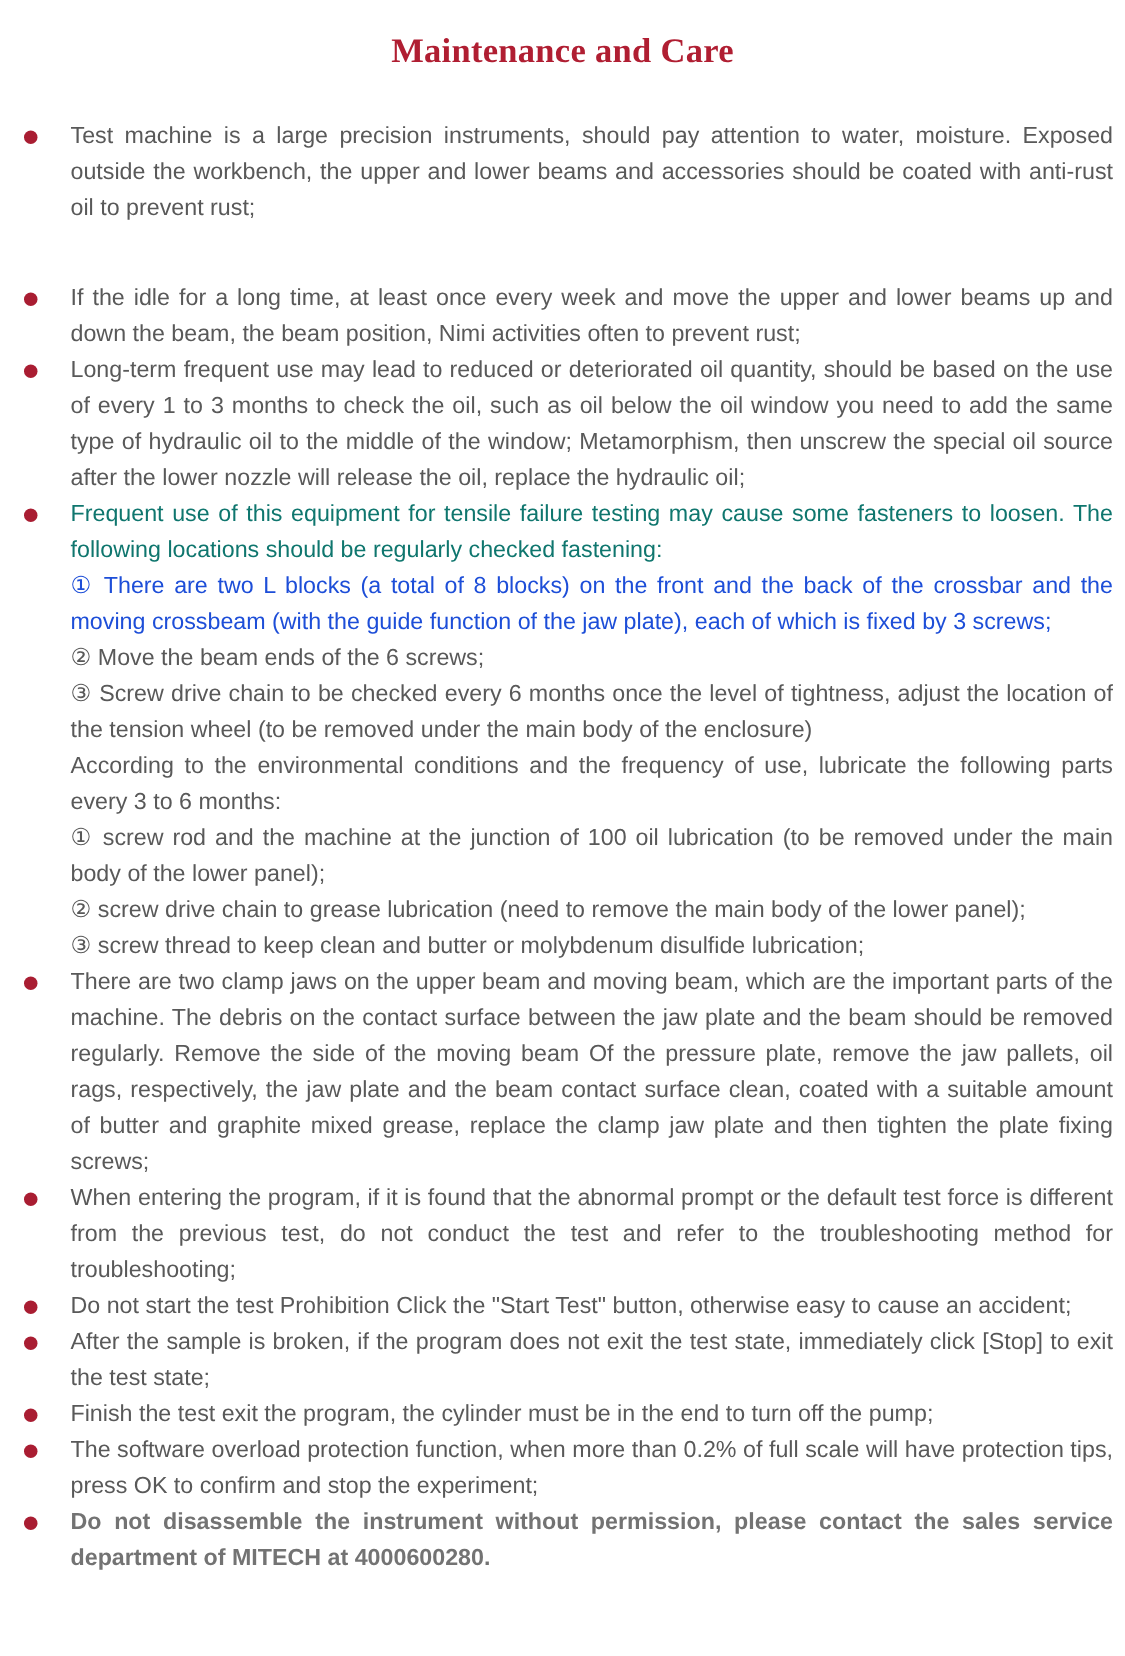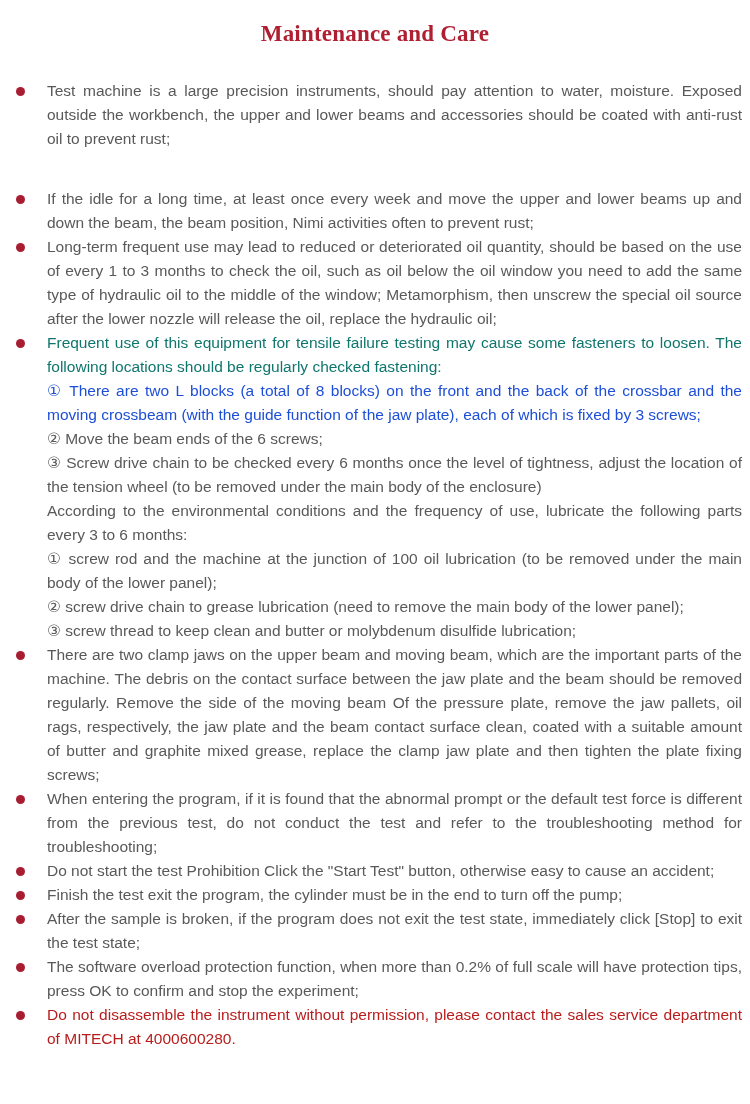--- a/index.html
+++ b/index.html
@@ -81,28 +81,28 @@
       <div class="item">
         <span class="bullet" style="background: rgb(169, 29, 50);"></span>
         <div class="para" style="color: rgb(89, 89, 89);">When entering the program, if it is found that the abnormal prompt or the default test force is different from the previous test, do not conduct the test and refer to the troubleshooting method for troubleshooting;</div>
       </div>
       <div class="item">
         <span class="bullet" style="background: rgb(169, 29, 50);"></span>
         <div class="para" style="color: rgb(89, 89, 89);">Do not start the test Prohibition Click the "Start Test" button, otherwise easy to cause an accident;</div>
       </div>
       <div class="item">
         <span class="bullet" style="background: rgb(169, 29, 50);"></span>
-        <div class="para" style="color: rgb(89, 89, 89);">Finish the test exit the program, the cylinder must be in the end to turn off the pump;</div>
+        <div class="para" style="color: rgb(89, 89, 89);">After the sample is broken, if the program does not exit the test state, immediately click [Stop] to exit the test state;</div>
       </div>
       <div class="item">
         <span class="bullet" style="background: rgb(169, 29, 50);"></span>
-        <div class="para" style="color: rgb(89, 89, 89);">After the sample is broken, if the program does not exit the test state, immediately click [Stop] to exit the test state;</div>
+        <div class="para" style="color: rgb(89, 89, 89);">Finish the test exit the program, the cylinder must be in the end to turn off the pump;</div>
       </div>
       <div class="item">
         <span class="bullet" style="background: rgb(169, 29, 50);"></span>
         <div class="para" style="color: rgb(89, 89, 89);">The software overload protection function, when more than 0.2% of full scale will have protection tips, press OK to confirm and stop the experiment;</div>
       </div>
       <div class="item">
         <span class="bullet" style="background: rgb(169, 29, 50);"></span>
-        <div class="para" style="color: #b91c1c;">Do not disassemble the instrument without permission, please contact the sales service department of MITECH at 4000600280.</div>
+        <div class="para" style="color: #737373; font-weight: bold;">Do not disassemble the instrument without permission, please contact the sales service department of MITECH at 4000600280.</div>
       </div>
     </div>
 </div>
 
 </body></html>

